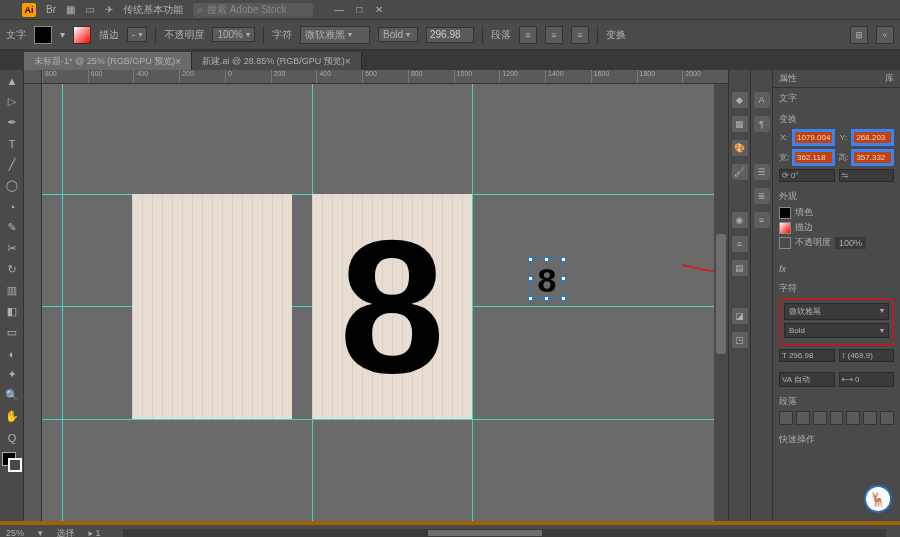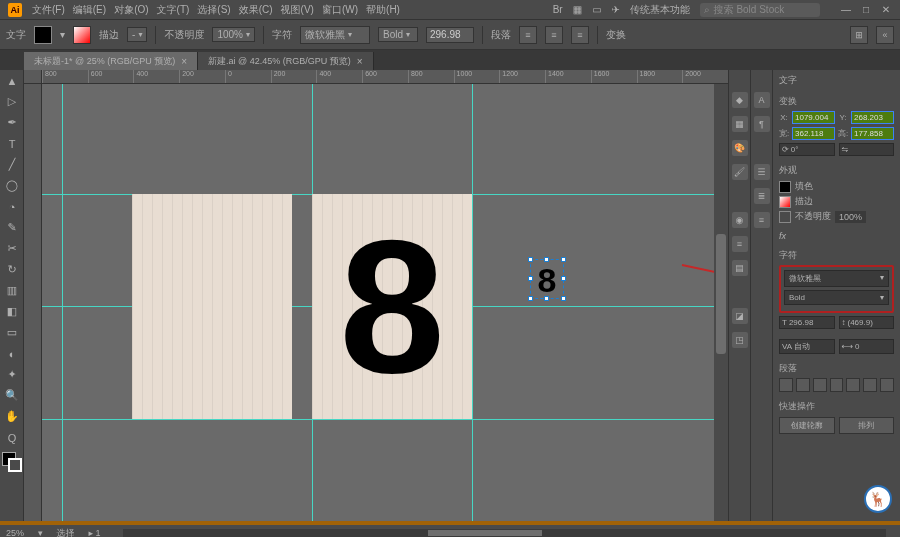--- a/index.html
+++ b/index.html
@@ -1,19 +1,19 @@
 <!DOCTYPE html>
 <html><head>
 <meta charset="utf-8">
 <style>
 * { margin: 0; padding: 0; box-sizing: border-box; font-family: "Microsoft YaHei", sans-serif; user-select: none; }
 body { width: 900px; height: 537px; background: #4a4a4a; overflow: hidden; font-size: 10px; color: #b0b0b0; }
 
 
-.menu-bar { height: 20px; background: #4a4a4a; display: flex; align-items: center; padding: 0 8px; gap: 10px; border-bottom: 1px solid #333; }
+.menu-bar { height: 20px; background: #4a4a4a; display: flex; align-items: center; padding: 0 22px; gap: 10px; border-bottom: 1px solid #333; }
 .ai-logo { width: 14px; height: 14px; background: #ff9a00; border-radius: 2px; display: flex; align-items: center; justify-content: center; color: #330000; font-weight: bold; font-size: 9px; }
 .menu-items { display: flex; gap: 8px; flex: 1; }
 .menu-item { font-size: 10px; cursor: pointer; }
 .menu-extras { display: flex; gap: 10px; align-items: center; }
 .workspace-label { font-size: 10px; }
 .search-box { width: 120px; height: 14px; background: #5a5a5a; border-radius: 3px; display: flex; align-items: center; padding: 0 4px; gap: 4px; color: #888; }
 .win-btns { display: flex; gap: 8px; margin-left: 10px; }
 .win-btn { width: 12px; text-align: center; cursor: pointer; }
 
 
@@ -21,21 +21,21 @@
 .opt-lbl { font-size: 10px; }
 .swatch { width: 18px; height: 18px; background: #000; border: 1px solid #888; }
 .dropdown { background: #5a5a5a; border: 1px solid #333; padding: 1px 4px; font-size: 10px; display: inline-flex; align-items: center; gap: 3px; cursor: pointer; }
 .dropdown::after { content: "▾"; font-size: 8px; }
 .num-field { width: 48px; height: 16px; background: #5a5a5a; border: 1px solid #333; color: #ccc; padding: 0 3px; font-size: 10px; }
 .vsep { width: 1px; height: 18px; background: #333; }
 .opt-btn { width: 18px; height: 18px; background: #5a5a5a; border: 1px solid #333; font-size: 9px; display: flex; align-items: center; justify-content: center; cursor: pointer; }
 
 
 .tabs-bar { height: 20px; background: #383838; display: flex; align-items: flex-end; padding-left: 24px; }
-.doc-tab { height: 18px; padding: 2px 10px; background: #4a4a4a; border-right: 1px solid #2a2a2a; font-size: 9px; display: flex; align-items: center; gap: 6px; cursor: pointer; }
+.doc-tab { height: 18px; padding: 2px 10px; background: #4a4a4a; border-right: 1px solid #2a2a2a; font-size: 9px; display: flex; align-items: center; cursor: pointer; }
 .doc-tab.active { background: #6a6a6a; }
 .tab-x { font-size: 10px; }
 
 
 .main { display: flex; height: 451px; }
 
 
 .tool-col { width: 24px; background: #4a4a4a; border-right: 1px solid #333; display: flex; flex-direction: column; }
 .tool { width: 24px; height: 21px; display: flex; align-items: center; justify-content: center; font-size: 11px; cursor: pointer; position: relative; }
 .fill-stroke { margin-top: 4px; width: 20px; height: 20px; position: relative; align-self: center; }
@@ -78,21 +78,21 @@
 .strip-gap { height: 16px; }
 
 
 .rpanel { width: 128px; background: #4a4a4a; border-left: 1px solid #333; display: flex; flex-direction: column; font-size: 9px; }
 .rp-header { height: 18px; display: flex; align-items: center; padding: 0 6px; justify-content: space-between; border-bottom: 1px solid #333; }
 .rp-body { flex: 1; overflow: hidden; padding: 4px 6px; position: relative; }
 .rp-sect { margin-bottom: 8px; }
 .rp-title { font-size: 9px; color: #aaa; margin-bottom: 3px; }
 .xform-grid { display: grid; grid-template-columns: 10px 1fr 10px 1fr; gap: 3px 3px; align-items: center; }
 .xform-grid .lbl { font-size: 8px; color: #aaa; text-align: center; }
-.xform-grid .val { background: #4d7c0f; border: 1px solid #3b82f6; padding: 1px 2px; font-size: 8px; color: #ddd; cursor: text; }
+.xform-grid .val { background: #c2410c; border: 3px solid #3b82f6; padding: 1px 2px; font-size: 8px; color: #ddd; cursor: text; }
 .char-box { border: 2px solid #b02020; border-radius: 2px; padding: 3px; }
 .char-dd { background: #3a3a3a; border: 1px solid #2a2a2a; padding: 2px 4px; font-size: 8px; margin-bottom: 3px; display: flex; justify-content: space-between; cursor: pointer; }
 .row2 { display: flex; gap: 4px; }
 .row2 > div { flex: 1; background: #3a3a3a; border: 1px solid #2a2a2a; padding: 1px 2px; font-size: 8px; display: flex; align-items: center; gap: 2px; cursor: text; }
 .align-row { display: flex; gap: 3px; margin-top: 2px; }
 .align-btn { width: 14px; height: 14px; background: #5a5a5a; border: 1px solid #333; cursor: pointer; }
 .quick-actions { display: flex; gap: 4px; margin-top: 4px; }
 .qa-btn { flex: 1; background: #5a5a5a; border: 1px solid #333; text-align: center; padding: 2px 0; font-size: 8px; cursor: pointer; }
 .deer-logo { position: absolute; bottom: 8px; right: 8px; width: 28px; height: 28px; border-radius: 50%; background: #fff; border: 2px solid #2a6fb5; display: flex; align-items: center; justify-content: center; font-size: 14px; }
 
@@ -100,41 +100,30 @@
 .status { height: 20px; background: #4a4a4a; border-top: 4px solid #a16207; display: flex; align-items: center; padding: 0 6px; gap: 14px; font-size: 9px; }
 .status .sb-sel { cursor: pointer; }
 .status-scroll { flex: 1; height: 8px; background: #3a3a3a; margin: 0 8px; position: relative; }
 .status-scroll .th { position: absolute; left: 40%; width: 15%; top: 1px; bottom: 1px; background: #6e6e6e; }
 </style>
 </head>
 <body>
 
 <div class="menu-bar">
   <div class="ai-logo">Ai</div>
-  <div class="menu-items">
-    <span class="menu-item">文件(F)</span>
-    <span class="menu-item">编辑(E)</span>
-    <span class="menu-item">对象(O)</span>
-    <span class="menu-item">文字(T)</span>
-    <span class="menu-item">选择(S)</span>
-    <span class="menu-item">效果(C)</span>
-    <span class="menu-item">视图(V)</span>
-    <span class="menu-item">窗口(W)</span>
-    <span class="menu-item">帮助(H)</span>
-  </div>
   <div class="menu-extras">
     <span class="menu-item">Br</span>
     <span class="menu-item">▦</span>
     <span class="menu-item">▭</span>
     <span class="menu-item">✈</span>
   </div>
   <span class="workspace-label">传统基本功能</span>
   <div class="search-box">
     <span>⌕</span>
-    <span>搜索 Bold Stock</span>
+    <span>搜索 Adobe Stock</span>
   </div>
   <div class="win-btns">
     <span class="win-btn">—</span>
     <span class="win-btn">□</span>
     <span class="win-btn">✕</span>
   </div>
 </div>
 
 <div class="options-bar">
   <span class="opt-lbl">文字</span>
@@ -162,21 +151,21 @@
   <div class="opt-btn">⊞</div>
   <div class="opt-btn">«</div>
 </div>
 
 <div class="tabs-bar">
   <div class="doc-tab active">
     <span>未标题-1* @ 25% (RGB/GPU 预览)</span>
     <span class="tab-x">×</span>
   </div>
   <div class="doc-tab">
-    <span>新建.ai @ 42.45% (RGB/GPU 预览)</span>
+    <span>新建.ai @ 28.85% (RGB/GPU 预览)</span>
     <span class="tab-x">×</span>
   </div>
 </div>
 
 <div class="main">
 
   <div class="tool-col">
     <div class="tool">▲</div>
     <div class="tool">▷</div>
     <div class="tool">✒</div>
@@ -272,36 +261,40 @@
   <div class="icon-strip">
     <div class="pi">A</div>
     <div class="pi">¶</div>
     <div class="strip-gap"></div>
     <div class="pi">☰</div>
     <div class="pi">≣</div>
     <div class="pi">≡</div>
   </div>
 
   <div class="rpanel">
+    <div class="rp-header">
+      <span>属性</span>
+      <span>库</span>
+    </div>
     <div class="rp-body">
       <div class="rp-sect">
         <div class="rp-title">文字</div>
       </div>
 
       <div class="rp-sect">
         <div class="rp-title">变换</div>
         <div class="xform-grid">
           <span class="lbl">X:</span>
           <span class="val">1079.004</span>
           <span class="lbl">Y:</span>
           <span class="val">268.203</span>
           <span class="lbl">宽:</span>
           <span class="val">362.118</span>
           <span class="lbl">高:</span>
-          <span class="val">177.858</span>
+          <span class="val">357.332</span>
         </div>
         <div style="margin-top:3px" class="row2">
           <div>
               <span>⟳</span>
               <span>0°</span>
             </div>
           <div>⇋</div>
         </div>
       </div>
 
@@ -313,21 +306,21 @@
         </div>
         <div style="display:flex;align-items:center;gap:4px;margin-bottom:2px">
           <div style="width:12px;height:12px;background:linear-gradient(135deg,#fff,#f00);border:1px solid #888"></div>
           <span>描边</span>
         </div>
         <div style="display:flex;align-items:center;gap:4px">
           <div style="width:12px;height:12px;border:1px solid #888"></div>
           <span>不透明度</span>
           <span class="val" style="background:#3a3a3a;padding:1px 4px">100%</span>
         </div>
-        <div style="margin-top:8px;font-style:italic">fx</div>
+        <div style="margin-top:15px;font-style:italic">fx</div>
       </div>
 
       <div class="rp-sect">
         <div class="rp-title">字符</div>
         <div class="char-box">
           <div class="char-dd">
               <span>微软雅黑</span>
               <span>▾</span>
             </div>
           <div class="char-dd">
@@ -365,24 +358,20 @@
           <div class="align-btn"></div>
           <div class="align-btn"></div>
           <div class="align-btn"></div>
           <div class="align-btn"></div>
           <div class="align-btn"></div>
         </div>
       </div>
 
       <div class="rp-sect">
         <div class="rp-title">快速操作</div>
-        <div class="quick-actions">
-          <div class="qa-btn">创建轮廓</div>
-          <div class="qa-btn">排列</div>
-        </div>
       </div>
 
       <div class="deer-logo">🦌</div>
     </div>
   </div>
 </div>
 
 <div class="status">
   <span class="sb-sel">25%</span>
   <span>▾</span>

